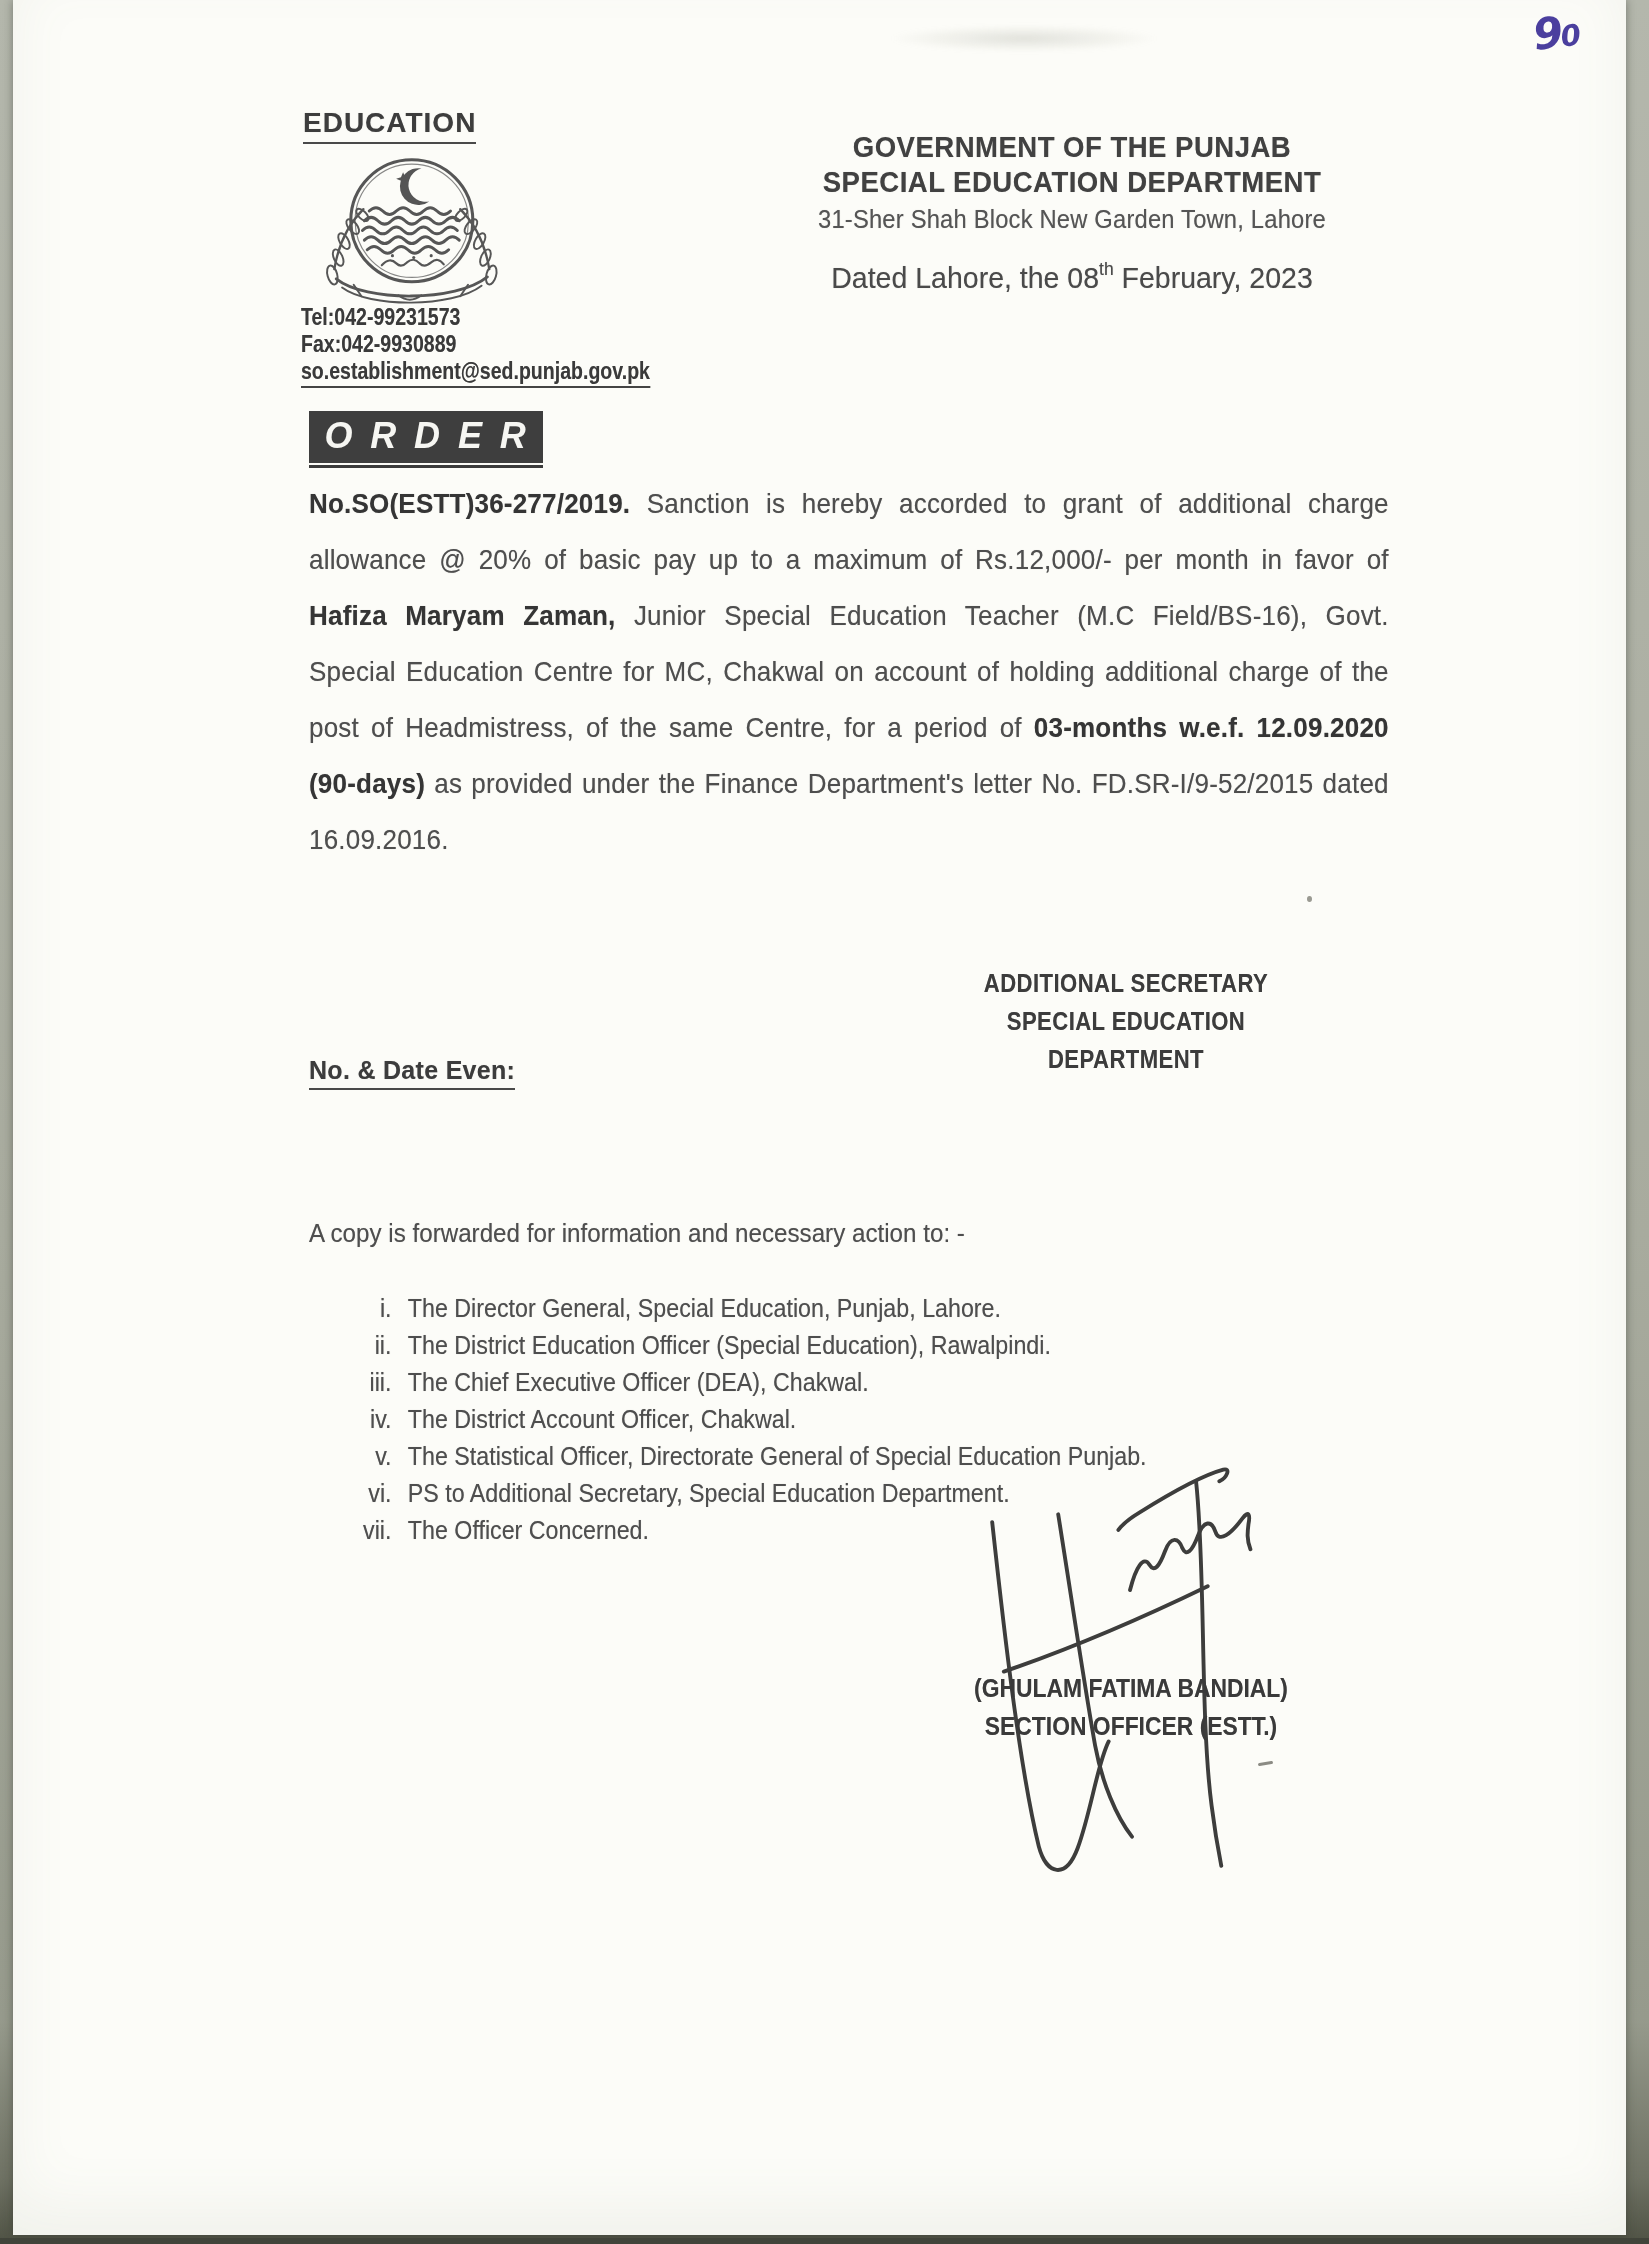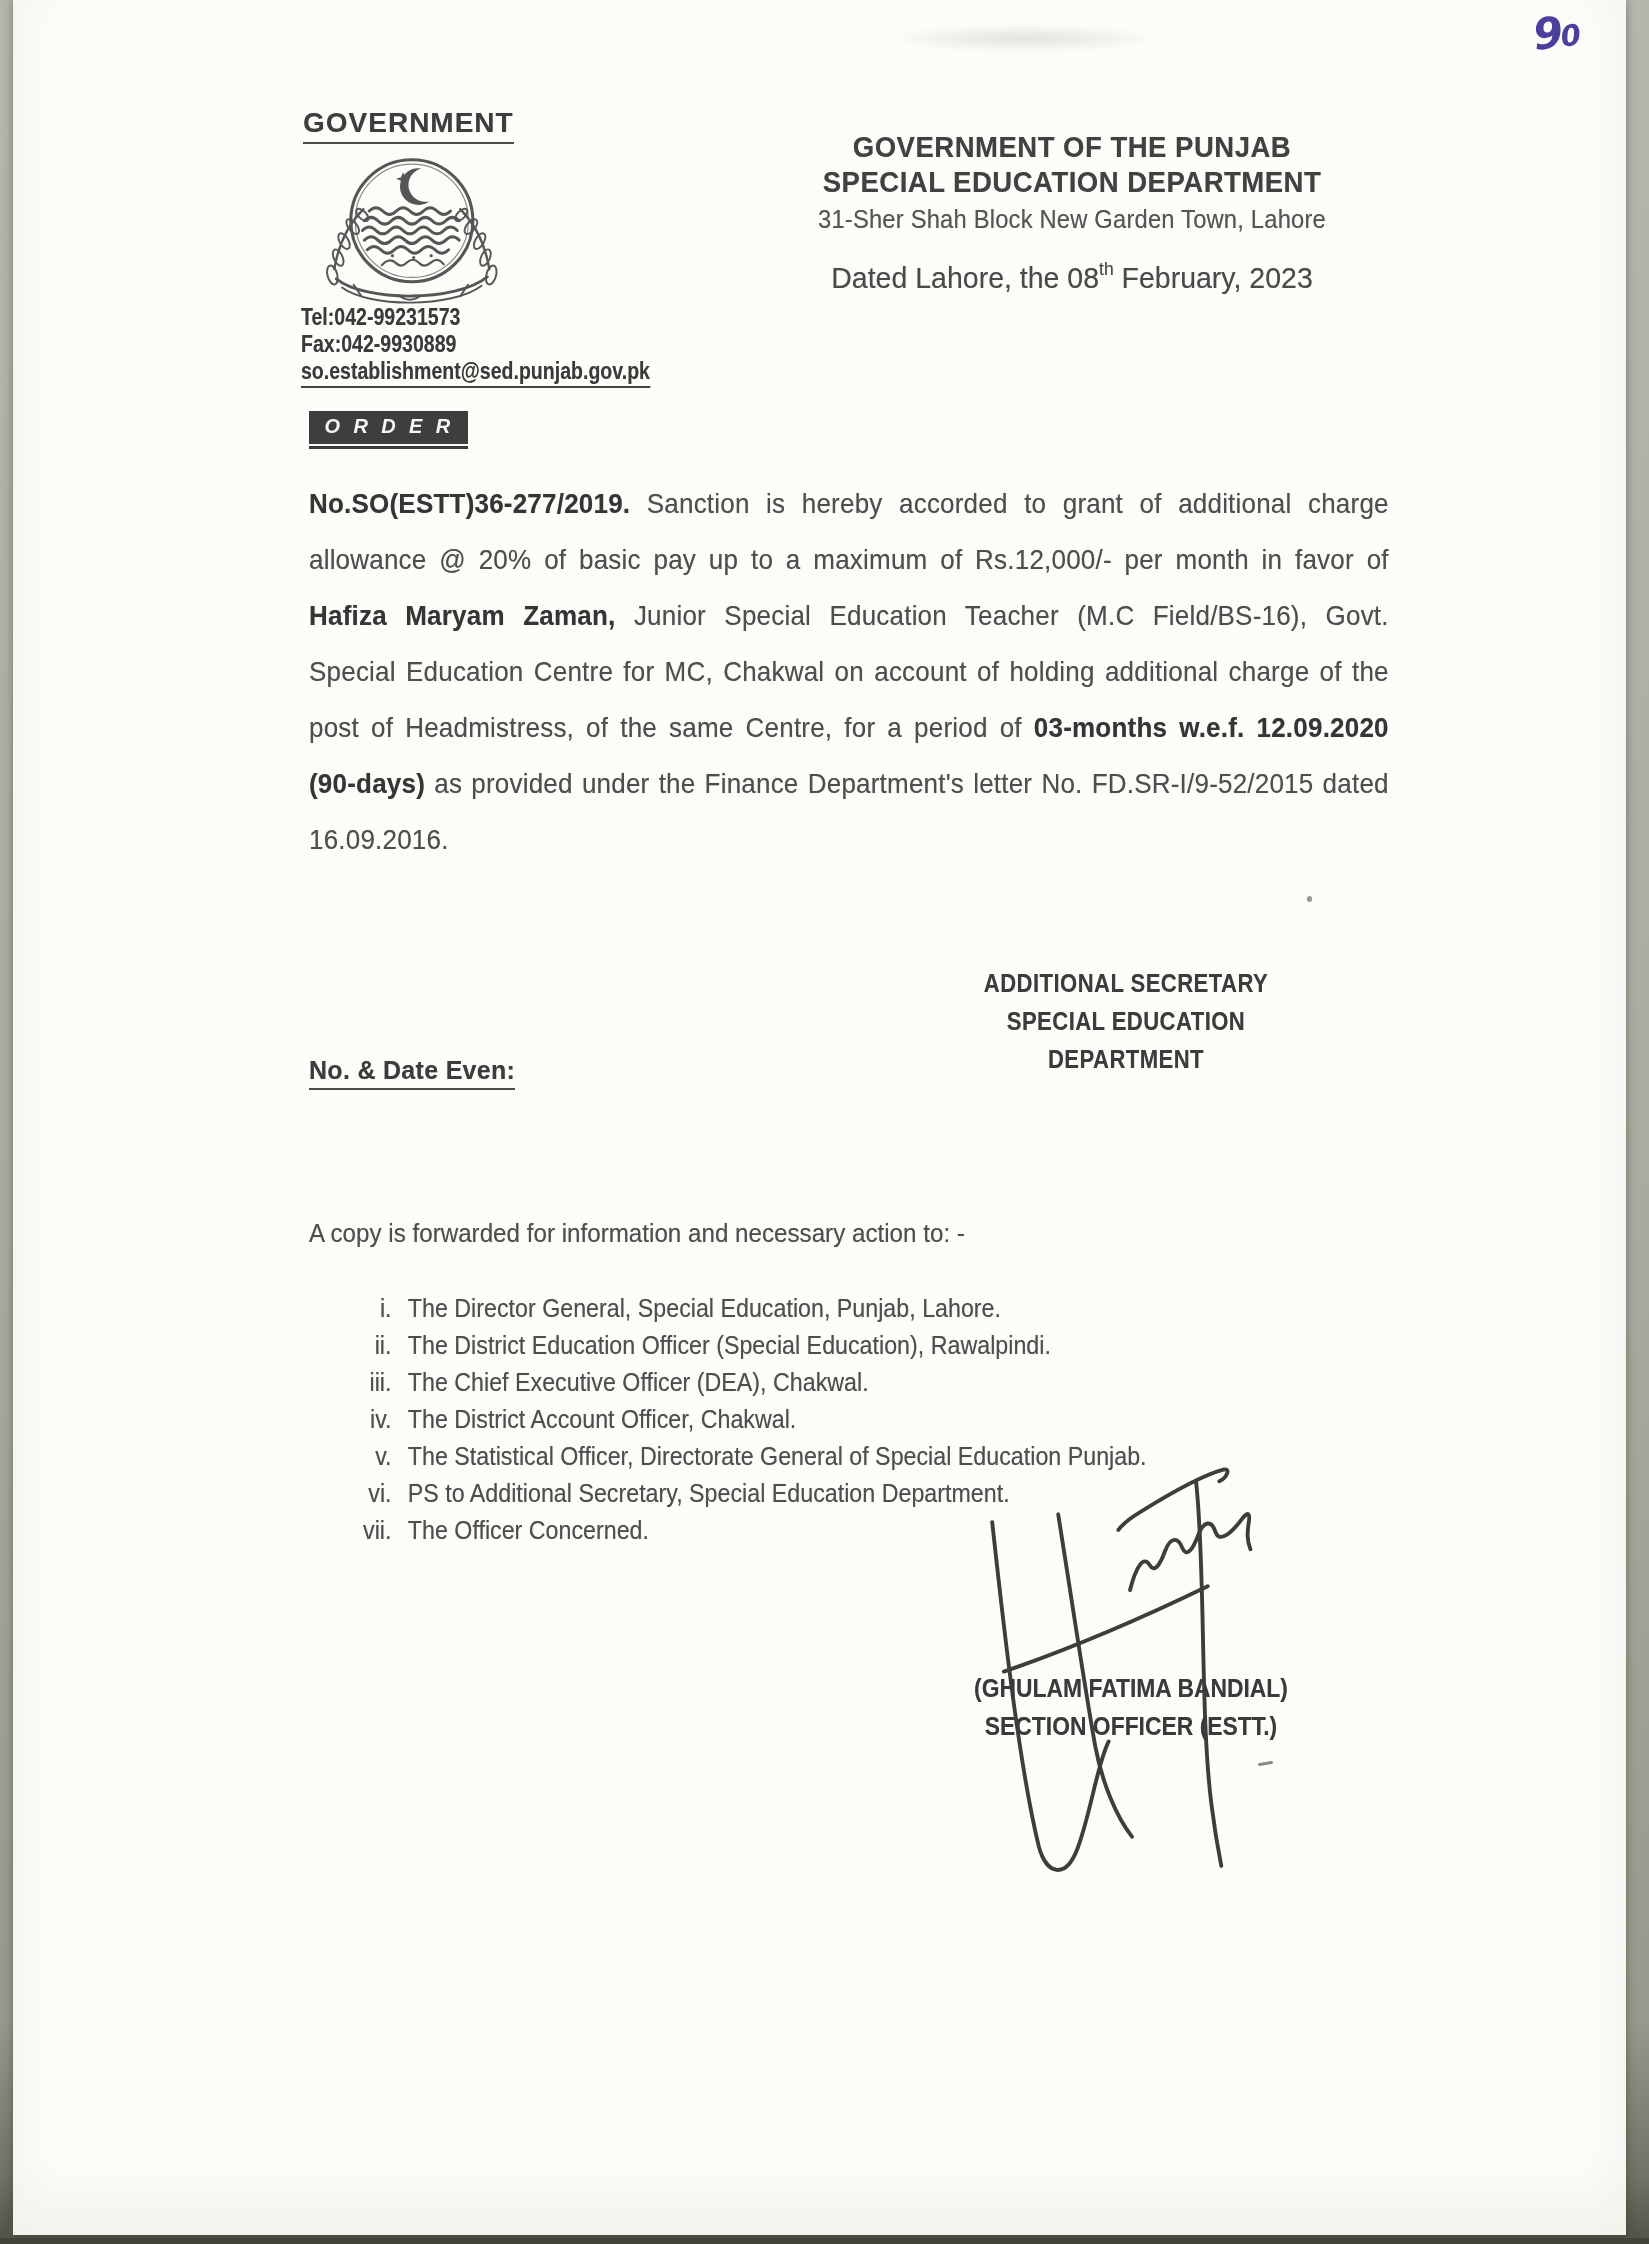--- a/index.html
+++ b/index.html
@@ -54,21 +54,21 @@
   .letterhead .lh-addr { font-size: 25px; font-weight: 400; color: #555; margin-top: 4.9px; letter-spacing: 0.2px; }
   .letterhead .lh-date { font-size: 30px; font-weight: 400; color: #4a4a4a; margin-top: 24px; }
   .letterhead .lh-date sup { font-size: 18.4px; vertical-align: 12.6px; }
 
   .order-wrap {
     position: absolute; left: 309px; top: 411px;
     display: inline-block; border-bottom: 3.9px solid #3b3b3b; padding-bottom: 1.9px;
   }
   .order-box {
     display: inline-block; background: #3e3e3e; color: #f6f6f2;
-    font-style: italic; font-weight: 700; font-size: 20px;
+    font-style: italic; font-weight: 700; font-size: 36px;
     letter-spacing: 3.9px; padding: 3.9px 13.6px 5.8px 15.5px;
     text-shadow: none !important;
   }
 
   .body-par {
     position: absolute; left: 309px; top: 476px; width: 1161px;
     transform: scaleX(.93); transform-origin: 0 0;
     font-size: 28px; line-height: 56px; color: #4e4e4e;
     text-align: justify; letter-spacing: 0.2px; word-spacing: 1.9px;
   }
@@ -117,21 +117,21 @@
 
 <div class="scan" data-name="scanned-document">
   <div class="page" data-name="document-page"></div>
   <div class="edge-line-bottom" data-name="scan-bottom-edge"></div>
 
   <div class="content" data-name="document-content">
 
     <div class="hw90" data-name="handwritten-page-number">90</div>
     <div class="smudge" data-name="scan-smudge"></div>
 
-    <div class="registered" data-name="registered-label">GOVERNMENT</div>
+    <div class="registered" data-name="registered-label">EDUCATION</div>
 
     <svg class="logo" data-name="punjab-government-logo-icon" width="194" height="155" viewBox="0 0 200 160">
       <g stroke="#565656" fill="none" stroke-linecap="round">
 
         <circle cx="106" cy="72" r="63" stroke-width="3.2"></circle>
         <circle cx="106" cy="72" r="58.5" stroke-width="1.2" opacity=".7"></circle>
 
         <path d="M 116 18 A 19 19 0 1 0 124 52 A 15 15 0 1 1 116 18 Z" fill="#555" stroke="none"></path>
         <path d="M 97 22 l 2.2 5 5 1.6 -5 2.2 -2.2 5.2 -2.2-5.2 -5-2.2 5-1.6 z" fill="#555" stroke="none"></path>
 

